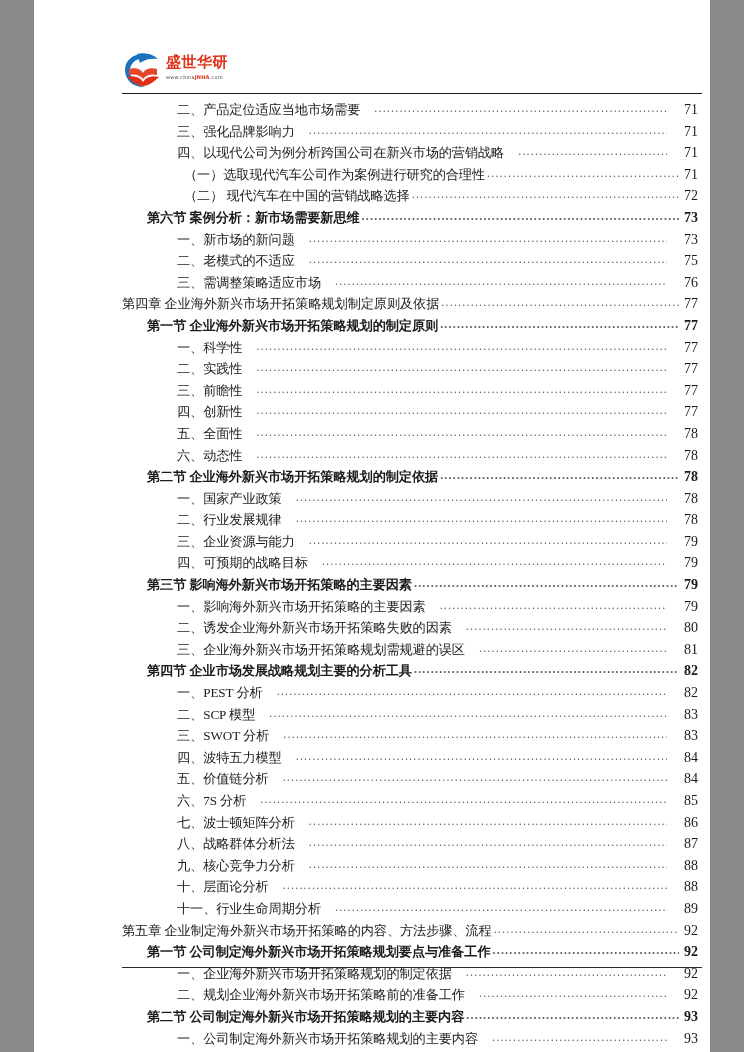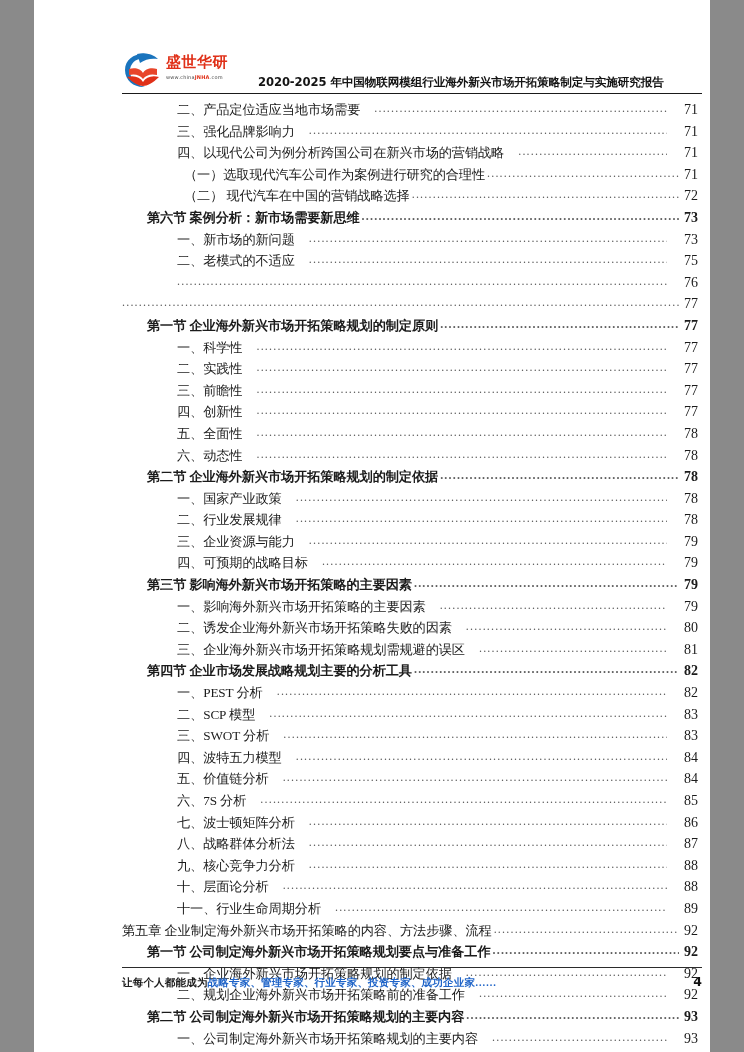--- a/index.html
+++ b/index.html
@@ -180,21 +180,20 @@
       <svg class="logo-mark" viewBox="0 0 84 80" xmlns="http://www.w3.org/2000/svg">
         <path d="M58 10 C32 2, 6 16, 6 40 C6 62, 26 76, 46 74 C28 70, 16 58, 16 42 C16 26, 30 14, 50 18 Z" fill="#1a74bd"></path>
         <path d="M30 8 C46 4, 62 8, 72 18 C60 16, 46 18, 36 26 C34 20, 32 13, 30 8 Z" fill="#1a74bd"></path>
         <path d="M14 38 C26 34, 38 38, 42 46 C46 38, 58 34, 70 38 L70 50 C58 47, 48 50, 42 58 C36 50, 26 47, 14 50 Z" fill="#e8452a"></path>
         <path d="M10 54 C24 50, 36 54, 42 64 C48 54, 60 50, 74 54 C62 66, 50 72, 42 72 C34 72, 22 66, 10 54 Z" fill="#e03018"></path>
       </svg>
       <div class="logo-text">盛世华研</div>
       <div class="logo-url"><span>www.china</span><span class="hl">JNHA</span><span>.com</span></div>
     </div>
 
-    <div class="header-title">2020-2025 年中国物联网模组行业海外新兴市场开拓策略制定与实施研究报告</div>
   </div>
   <div class="header-rule"></div>
 
   <div class="toc" id="toc">
       <div class="toc-row lvl-item">
         <span class="toc-label">二、产品定位适应当地市场需要</span>
         <span class="toc-dots">...........................................................................................................................................................................</span>
         <span class="toc-page">71</span>
       </div>
       <div class="toc-row lvl-item">
@@ -226,24 +225,26 @@
         <span class="toc-label">一、新市场的新问题</span>
         <span class="toc-dots">...........................................................................................................................................................................</span>
         <span class="toc-page">73</span>
       </div>
       <div class="toc-row lvl-item">
         <span class="toc-label">二、老模式的不适应</span>
         <span class="toc-dots">...........................................................................................................................................................................</span>
         <span class="toc-page">75</span>
       </div>
       <div class="toc-row lvl-item">
+        <span class="toc-label">三、需调整策略适应市场</span>
         <span class="toc-dots">...........................................................................................................................................................................</span>
         <span class="toc-page">76</span>
       </div>
       <div class="toc-row lvl-chapter">
+        <span class="toc-label">第四章 企业海外新兴市场开拓策略规划制定原则及依据</span>
         <span class="toc-dots">...........................................................................................................................................................................</span>
         <span class="toc-page">77</span>
       </div>
       <div class="toc-row lvl-section">
         <span class="toc-label">第一节 企业海外新兴市场开拓策略规划的制定原则</span>
         <span class="toc-dots">...........................................................................................................................................................................</span>
         <span class="toc-page">77</span>
       </div>
       <div class="toc-row lvl-item">
         <span class="toc-label">一、科学性</span>
@@ -406,18 +407,14 @@
         <span class="toc-page">93</span>
       </div>
       <div class="toc-row lvl-item">
         <span class="toc-label">一、公司制定海外新兴市场开拓策略规划的主要内容</span>
         <span class="toc-dots">...........................................................................................................................................................................</span>
         <span class="toc-page">93</span>
       </div>
     </div>
 
   <div class="footer-rule"></div>
-  <div class="footer">
-    <div class="footer-text"><span>让每个人都能成为</span><span class="blue">战略专家、管理专家、行业专家、投资专家、成功企业家……</span></div>
-    <div class="footer-page">4</div>
-  </div>
 
 </div>
 
 </body></html>

